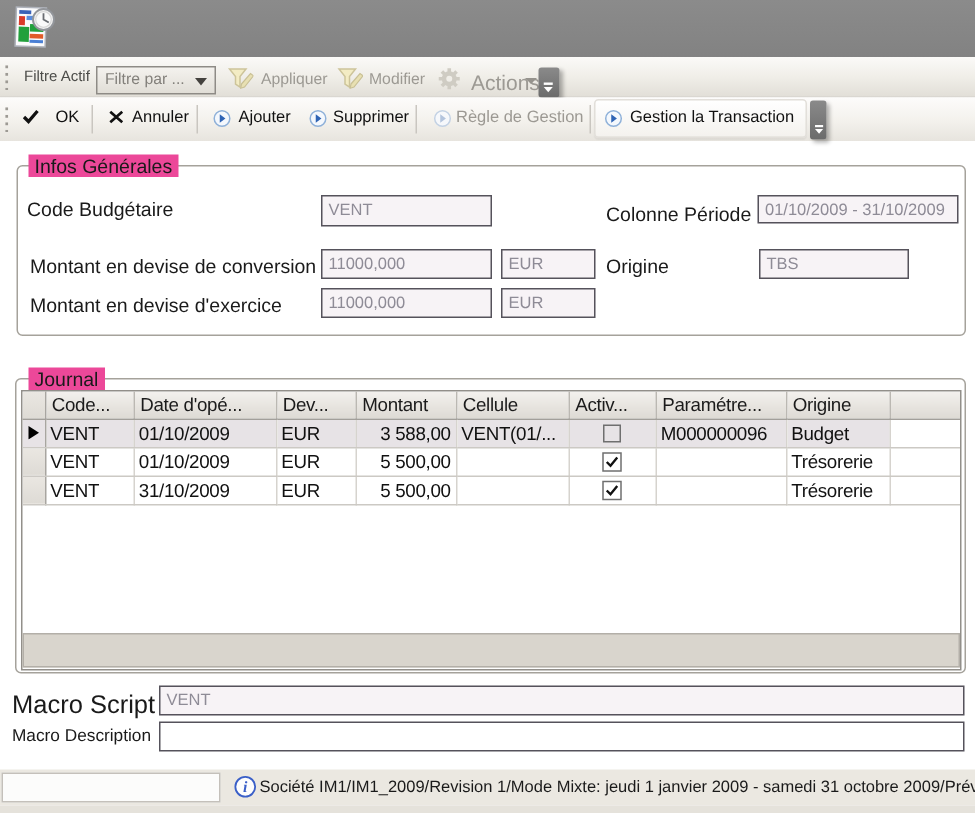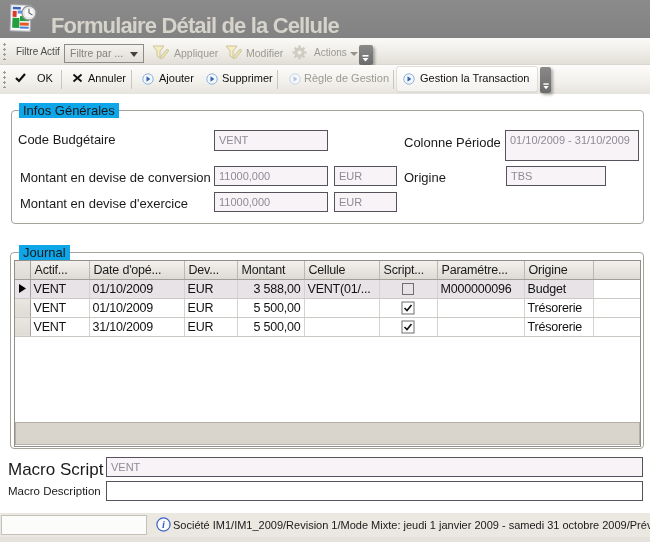--- a/index.html
+++ b/index.html
@@ -16,21 +16,21 @@
 .lbl1{color:#4c4c49;font-size:10px}
 .vsep{width:1px;background:#c9c6c0}
 #combo{left:64px;top:44px;width:80px;height:19px;border:1px solid #8e8b86;background:linear-gradient(180deg,#f4f2ee,#e1ded7);font-size:10.5px;color:#83807b;line-height:17px;padding-left:5px}
 #combo .arr{position:absolute;right:5px;top:7px;width:0;height:0;border-left:4px solid transparent;border-right:4px solid transparent;border-top:5px solid #44423e}
 .ovf{background:linear-gradient(180deg,#8a8a8a,#6b6b6b);border-radius:2px;box-shadow:2px 2px 3px rgba(0,0,0,0.3)}
 .ovf svg{position:absolute;left:2px;bottom:2px}
 
 #pill{left:396px;top:66px;width:142px;height:26px;border:1px solid #e2dfda;border-radius:3px;background:linear-gradient(180deg,#ffffff,#f4f2ee);box-shadow:0 1px 1px rgba(0,0,0,0.05)}
 
 .grp{border:1px solid #a5a29b;border-radius:4px}
-.gtitle{background:#0ea5e9;padding:0 4px;font-size:13px;color:#1a1a1a;white-space:nowrap}
+.gtitle{background:#ec4899;padding:0 4px;font-size:13px;color:#1a1a1a;white-space:nowrap}
 
 .fld{border:1px solid #55525b;background:#f7f3f6;color:#8e8b96;font-size:11px;padding-left:4px;white-space:nowrap;overflow:hidden}
 .flbl{font-size:13px;color:#1a1a1a;white-space:nowrap}
 
 #grid{left:14px;top:260px;width:627px;height:187px;border:1px solid #928f8a;background:#fff}
 table{border-collapse:collapse;table-layout:fixed;width:625px;font-size:12.5px;letter-spacing:-0.2px}
 th{height:18px;background:linear-gradient(180deg,#f3f1ee 0%,#e6e3de 60%,#dddad4 100%);border-right:1px solid #bbb8b2;border-bottom:1px solid #a29f9a;font-weight:normal;text-align:left;padding-left:4px;color:#1b1b1b;overflow:hidden;white-space:nowrap}
 td{height:19px;border-right:1px solid #d6d3ce;border-bottom:1px solid #ccc9c4;padding:0 3px;color:#111;overflow:hidden;white-space:nowrap}
 tr.sel td{background:#e7e3e6}
 td.rs,th.rs{background:linear-gradient(180deg,#eae7e2,#dedbd5);border-right:1px solid #a8a5a0;padding:0}
@@ -53,21 +53,20 @@
       <rect x="9.5" y="8.5" width="9" height="3" fill="#5b8ede"></rect>
       <rect x="4.5" y="16" width="7" height="10" fill="#22a03c"></rect>
       <rect x="12" y="14" width="9" height="5" fill="#22a03c"></rect>
       <rect x="12" y="20.5" width="9" height="3" fill="#e05a28"></rect>
       <rect x="12" y="24.5" width="9" height="2" fill="#4a7fd4"></rect>
     </g>
     <circle cx="21" cy="11" r="7" fill="#f2f2f2" stroke="#93969b" stroke-width="1.3"></circle>
     <circle cx="21" cy="11" r="5.2" fill="#fafafa" stroke="#d8d8d8" stroke-width="0.8"></circle>
     <path d="M21 6.8 L21 11 L24.5 13" stroke="#6a6d72" stroke-width="1.2" fill="none"></path>
   </svg>
-  <div id="title" class="abs">Formulaire Détail de la Cellule</div>
 </div>
 
 <div id="tb1" class="abs">
   <div class="grip abs" style="left:3px;top:5px;height:17px"></div>
 </div>
 <div class="tbtxt lbl1 abs" style="left:16px;top:46px">Filtre Actif</div>
 <div id="combo" class="abs">Filtre par ...<span class="arr"></span></div>
 <div class="abs" style="left:151px;top:44px">
   <svg width="18" height="17" viewBox="0 0 18 17">
     <path d="M2 2 h11 l-4 5 v7 l-3 -2 v-5 z" fill="#f3ecc4" stroke="#cdc49a" stroke-width="1"></path>
@@ -89,21 +88,21 @@
       <g stroke="#cfccc3" stroke-width="2.4">
         <line x1="8.5" y1="1.5" x2="8.5" y2="15.5"></line>
         <line x1="1.5" y1="8.5" x2="15.5" y2="8.5"></line>
         <line x1="3.6" y1="3.6" x2="13.4" y2="13.4"></line>
         <line x1="13.4" y1="3.6" x2="3.6" y2="13.4"></line>
       </g>
     </g>
     <circle cx="8.5" cy="8.5" r="2" fill="#f0eee8"></circle>
   </svg>
 </div>
-<div class="tbtxt dis abs" style="left:314px;top:47px;font-size:10px">Actions</div>
+<div class="tbtxt dis abs" style="left:314px;top:47px;font-size:14px">Actions</div>
 <div class="abs" style="left:350px;top:52px;width:0;height:0;border-left:4px solid transparent;border-right:4px solid transparent;border-top:4px solid #96938d"></div>
 <div class="ovf abs" style="left:359px;top:45px;width:14px;height:20px">
   <svg width="10" height="9" viewBox="0 0 10 9">
       <rect x="1.5" y="1" width="6" height="1.6" fill="#fff"></rect>
       <path d="M1.5 4 h6 l-3 3.5 z" fill="#fff"></path>
     </svg>
 </div>
 
 <div id="tb2" class="abs">
   <div class="grip abs" style="left:3px;top:6px;height:17px"></div>
@@ -146,21 +145,21 @@
       <rect x="1.5" y="1" width="6" height="1.6" fill="#fff"></rect>
       <path d="M1.5 4 h6 l-3 3.5 z" fill="#fff"></path>
     </svg>
 </div>
 
 <div class="grp abs" style="left:11px;top:110px;width:633px;height:114px"></div>
 <div class="gtitle abs" style="left:19px;top:103px">Infos Générales</div>
 <div class="flbl abs" style="left:18px;top:132px">Code Budgétaire</div>
 <div class="fld abs" style="left:214px;top:130px;width:114px;height:21px;line-height:19px">VENT</div>
 <div class="flbl abs" style="left:404px;top:135px">Colonne Période</div>
-<div class="fld abs" style="left:505px;top:130px;width:134px;height:31px;line-height:19px">01/10/2009 - 31/10/2009</div>
+<div class="fld abs" style="left:505px;top:130px;width:134px;height:19px;line-height:19px">01/10/2009 - 31/10/2009</div>
 <div class="flbl abs" style="left:20px;top:170px">Montant en devise de conversion</div>
 <div class="fld abs" style="left:214px;top:166px;width:114px;height:20px;line-height:18px">11000,000</div>
 <div class="fld abs" style="left:334px;top:166px;width:63px;height:20px;line-height:18px">EUR</div>
 <div class="flbl abs" style="left:404px;top:170px">Origine</div>
 <div class="fld abs" style="left:506px;top:166px;width:100px;height:20px;line-height:18px">TBS</div>
 <div class="flbl abs" style="left:20px;top:196px">Montant en devise d'exercice</div>
 <div class="fld abs" style="left:214px;top:192px;width:114px;height:20px;line-height:18px">11000,000</div>
 <div class="fld abs" style="left:334px;top:192px;width:63px;height:20px;line-height:18px">EUR</div>
 
 <div class="grp abs" style="left:10px;top:252px;width:634px;height:197px"></div>
@@ -175,26 +174,26 @@
         <col style="width:67px">
         <col style="width:75px">
         <col style="width:58px">
         <col style="width:87px">
         <col style="width:69px">
         <col>
       </colgroup>
 <tbody>
         <tr>
           <th class="rs"></th>
-          <th>Actif...</th>
+          <th>Code...</th>
           <th>Date d'opé...</th>
           <th>Dev...</th>
           <th>Montant</th>
           <th>Cellule</th>
-          <th>Script...</th>
+          <th>Activ...</th>
           <th>Paramétre...</th>
           <th>Origine</th>
           <th style="border-right:none"></th>
         </tr>
 <tr class="sel">
           <td class="rs">
             <svg width="9" height="9" viewBox="0 0 9 9" style="display:block;margin:0 auto">
               <path d="M1 0 L8 4.5 L1 9 z" fill="#000"></path>
             </svg>
           </td>

